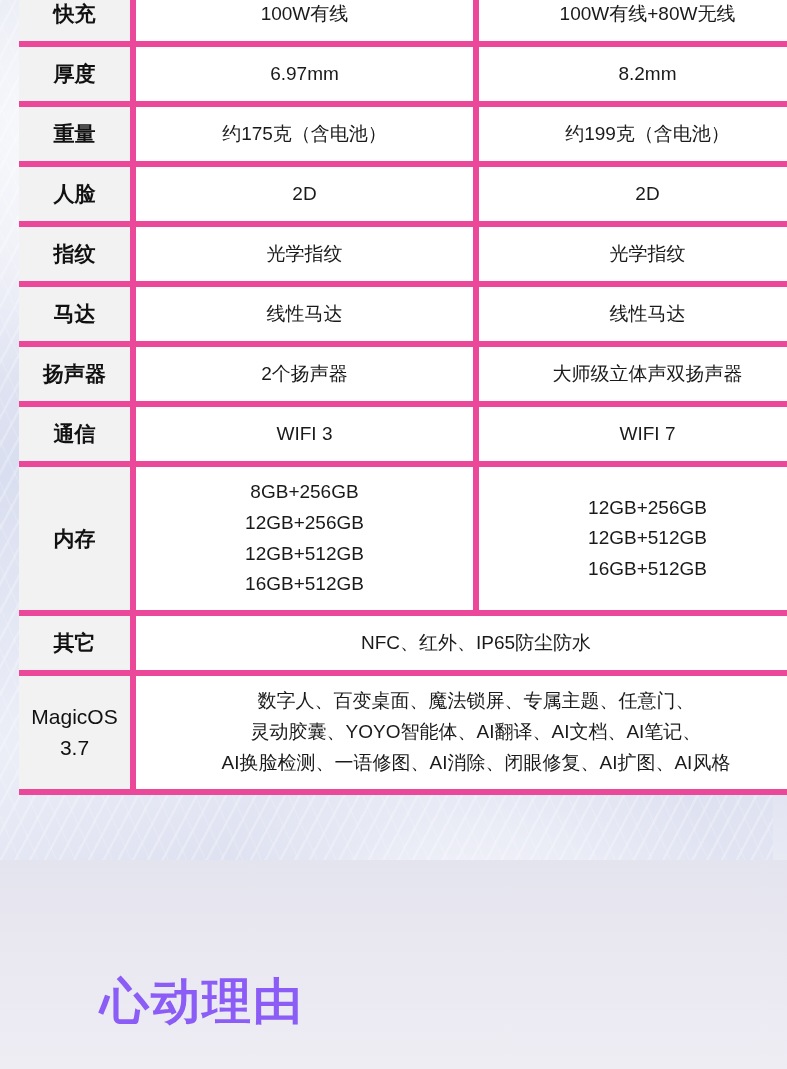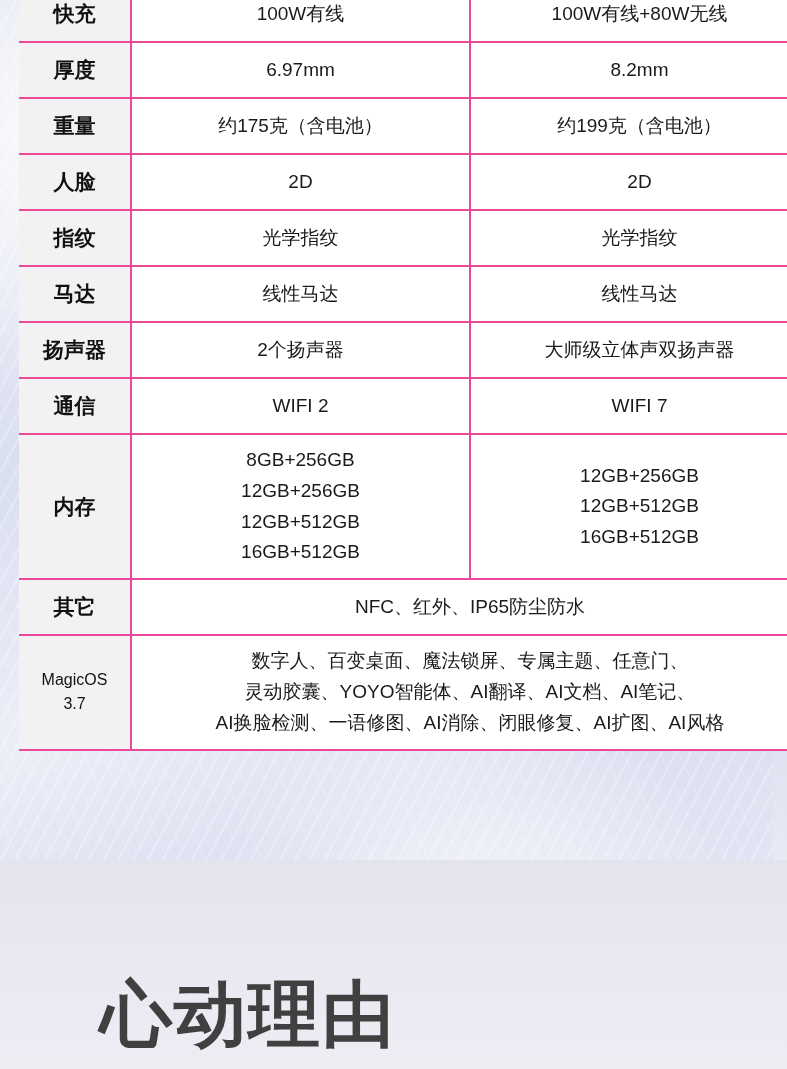--- a/index.html
+++ b/index.html
@@ -48,39 +48,39 @@
     width: 749px;
     z-index: 3;
   }
   table.spec-table {
     width: 749px;
     border-collapse: collapse;
     background: #ffffff;
     table-layout: fixed;
   }
   table.spec-table td {
-    border: 2px solid #ec4899;
+    border: 6px solid #ec4899;
     vertical-align: middle;
     text-align: center;
     color: #1a1a1a;
     font-size: 19px;
     line-height: 1.62;
     padding: 10px 6px;
   }
   table.spec-table td.label {
     width: 99px;
     background: #f2f2f2;
     font-weight: bold;
     font-size: 21px;
     color: #111;
     border-left: none;
   }
   table.spec-table td.label.small {
     font-weight: normal;
-    font-size: 16px;
+    font-size: 21px;
     line-height: 1.5;
   }
   table.spec-table td.val {
     width: 325px;
     background: #ffffff;
   }
   table.spec-table td.val.wide {
     width: 650px;
   }
   table.spec-table tr:first-child td {
@@ -104,24 +104,24 @@
     position: absolute;
     left: 0;
     top: 975px;
     width: 787px;
     z-index: 4;
     padding-left: 100px;
     box-sizing: border-box;
   }
   .bottom-heading h1 {
     margin: 0;
-    font-size: 72px;
+    font-size: 49px;
     font-weight: bold;
     letter-spacing: 2px;
-    color: #404040;
+    color: #8b5cf6;
     font-family: "Liberation Sans", sans-serif;
     line-height: 1.1;
   }
 
   
   .lower-panel {
     position: absolute;
     left: 0;
     top: 860px;
     width: 787px;
@@ -181,21 +181,21 @@
           <td class="val">线性马达</td>
           <td class="val">线性马达</td>
         </tr>
         <tr>
           <td class="label">扬声器</td>
           <td class="val">2个扬声器</td>
           <td class="val">大师级立体声双扬声器</td>
         </tr>
         <tr>
           <td class="label">通信</td>
-          <td class="val">WIFI 2</td>
+          <td class="val">WIFI 3</td>
           <td class="val">WIFI 7</td>
         </tr>
 
         <tr>
           <td class="label">内存</td>
           <td class="val mem">
             <div class="memlines">
               <div>8GB+256GB</div>
               <div>12GB+256GB</div>
               <div>12GB+512GB</div>

